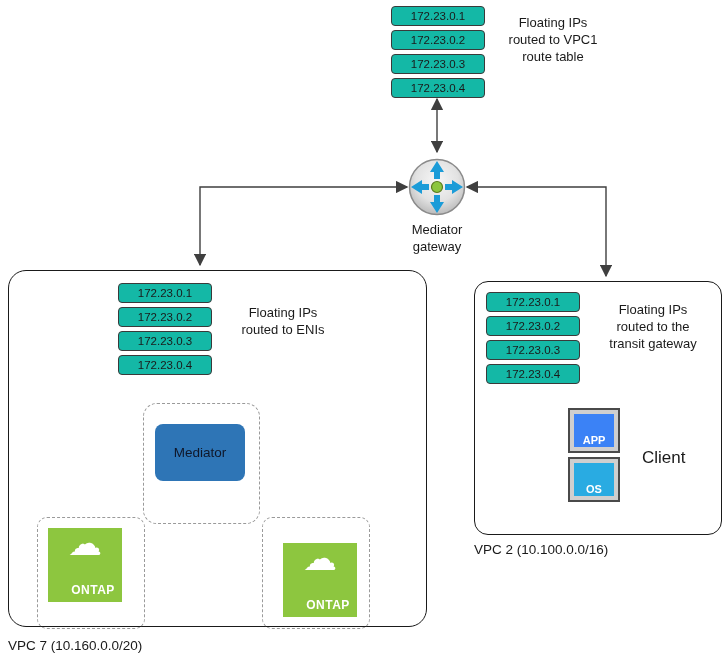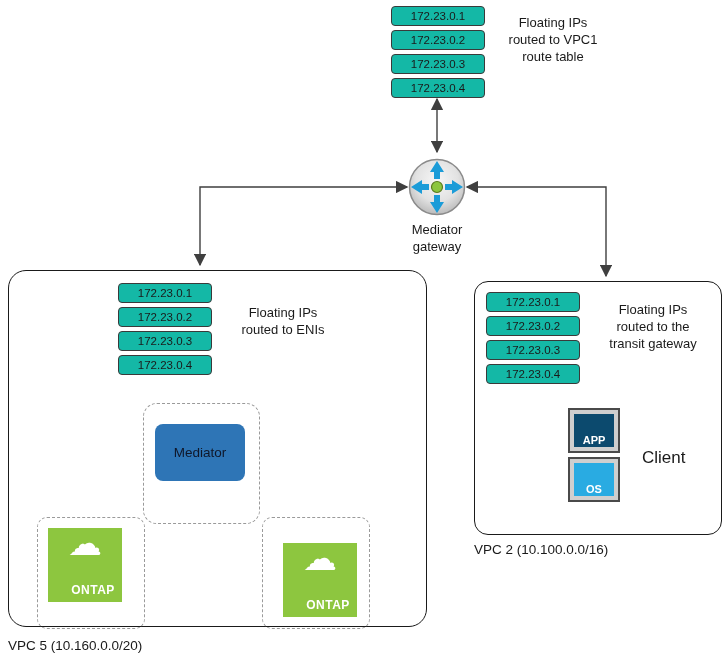--- a/index.html
+++ b/index.html
@@ -39,21 +39,21 @@
   }
   
   .frame{
     width:52px;height:45px;border:2px solid #4a4a4a;background:#cfcfcf;
     box-sizing:border-box;padding:4px;display:flex;position:absolute;
   }
   .frame .inner{
     flex:1;display:flex;align-items:flex-end;justify-content:center;
     color:#ffffff;font-weight:bold;font-size:11px;padding-bottom:1px;
   }
-  .inner-app{background:#0c4a6e;}
+  .inner-app{background:#3b82f6;}
   .inner-os{background:#29ABE2;}
   .client-label{font-size:17px;}
   svg.overlay{position:absolute;left:0;top:0;pointer-events:none;}
 </style>
 </head>
 <body>
 
 <div class="stage">
 
   <svg class="overlay" width="728" height="669" viewBox="0 0 728 669">
@@ -118,21 +118,21 @@
     <div class="cloud">☁</div>
     <div class="ontap-label">ONTAP</div>
   </div>
 
   <div class="abs dashed-box" style="left:262px;top:517px;width:106px;height:110px;border-radius:10px;"></div>
   <div class="ontap" style="left:283px;top:543px;">
     <div class="cloud">☁</div>
     <div class="ontap-label">ONTAP</div>
   </div>
 
-  <div class="abs vpc-title" style="left:8px;top:638px;width:417px;">VPC 5 (10.160.0.0/20)</div>
+  <div class="abs vpc-title" style="left:8px;top:638px;width:417px;">VPC 7 (10.160.0.0/20)</div>
 
   <div class="abs vpc-box" style="left:474px;top:281px;width:246px;height:252px;border-radius:14px;"></div>
 
   <div class="abs pill-stack" style="left:486px;top:292px;">
     <div class="pill">172.23.0.1</div>
     <div class="pill">172.23.0.2</div>
     <div class="pill">172.23.0.3</div>
     <div class="pill">172.23.0.4</div>
   </div>
   <div class="abs caption" style="left:592px;top:301px;width:122px;">Floating IPs

